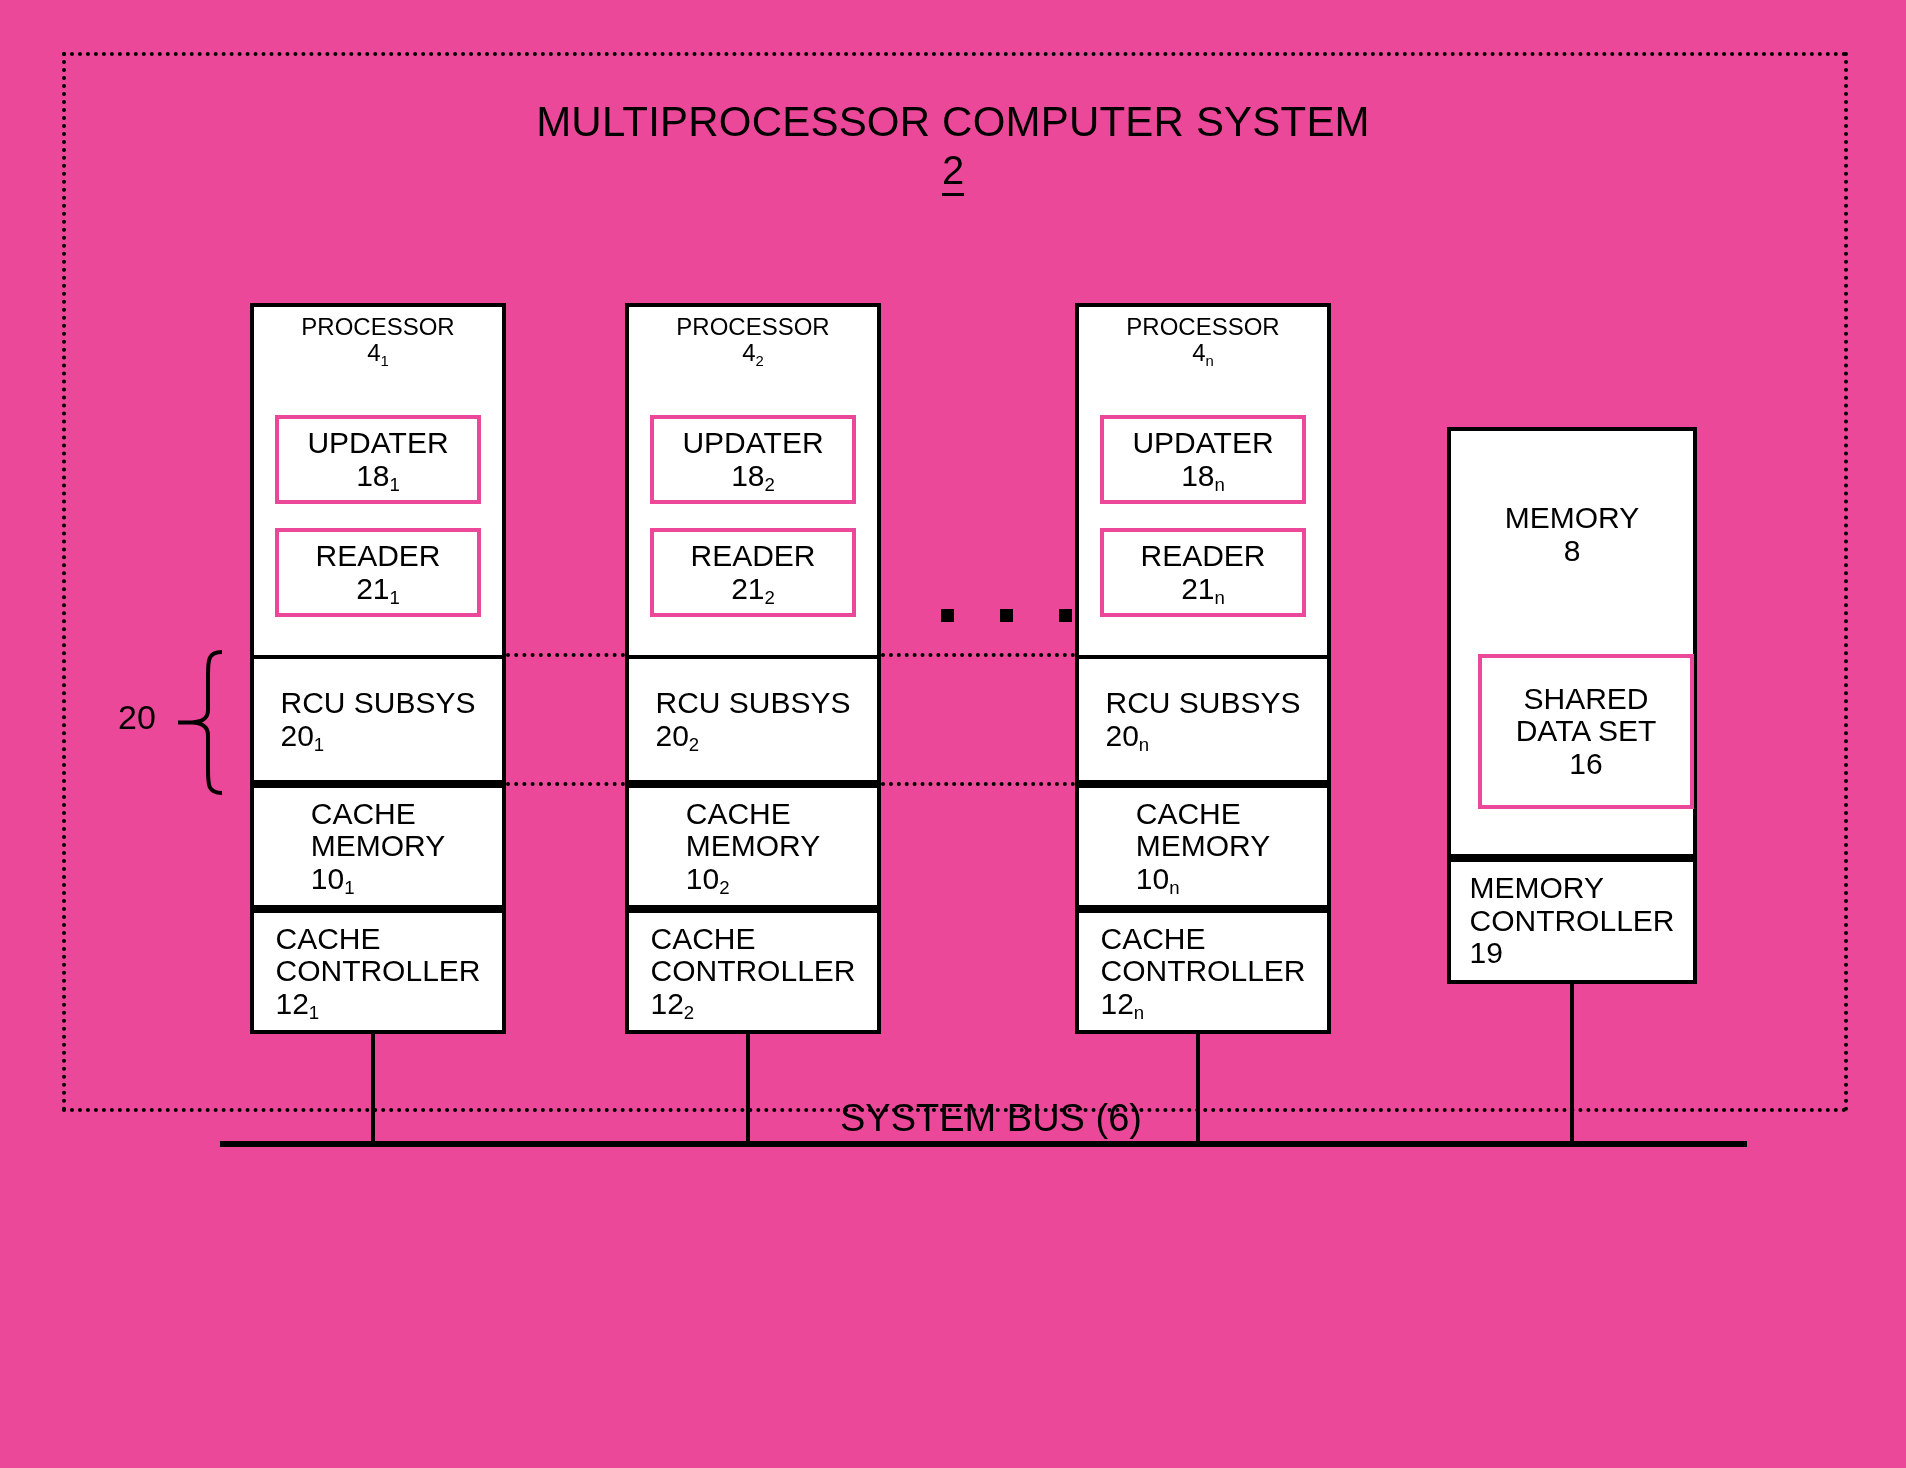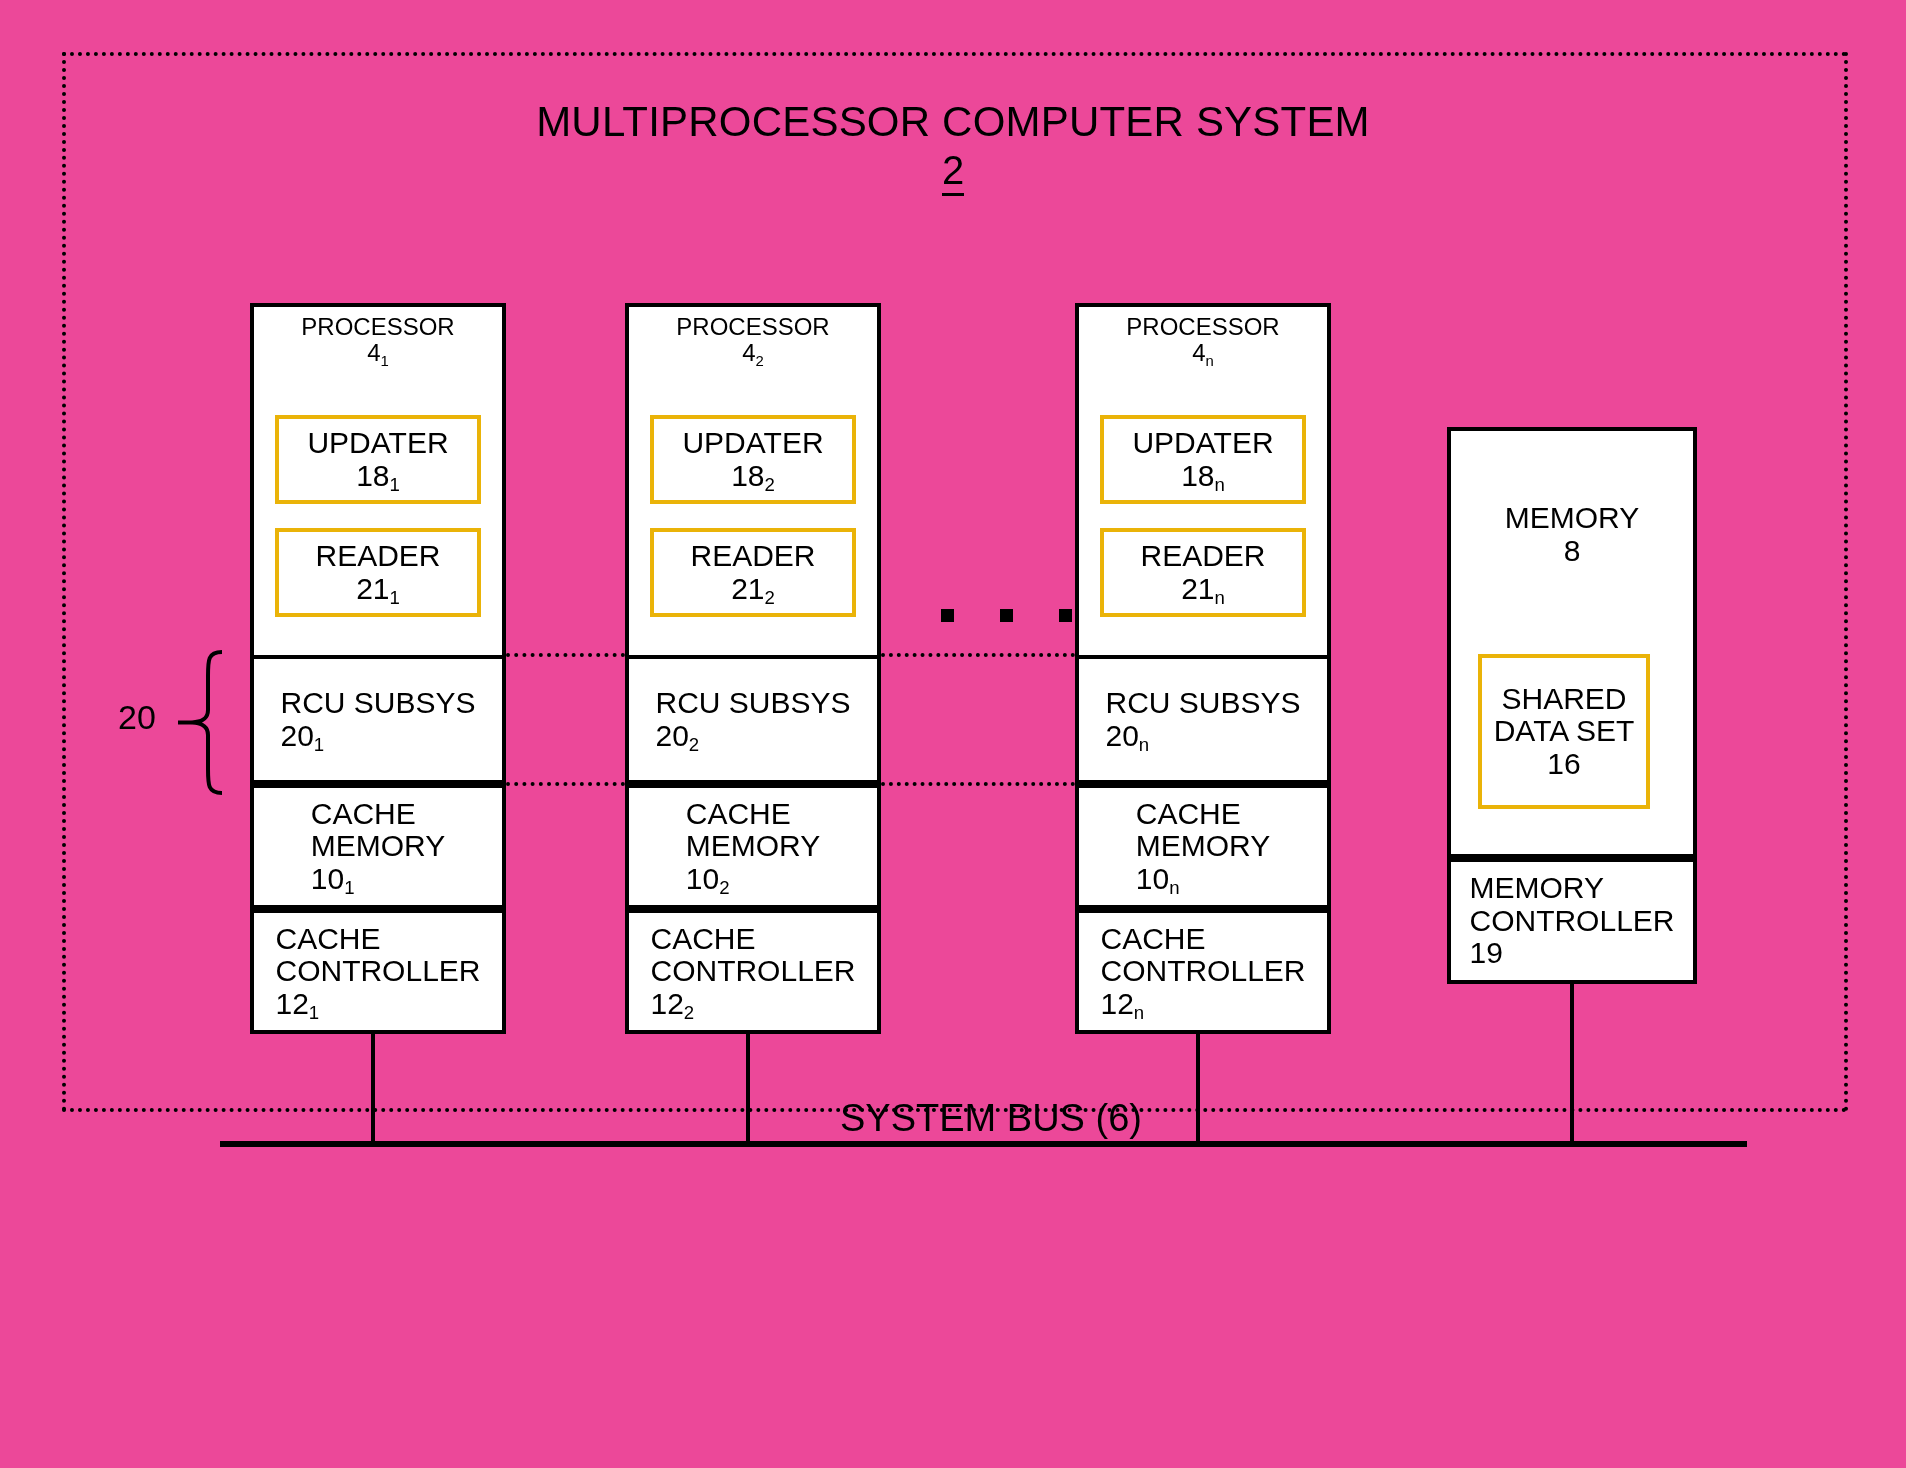--- a/index.html
+++ b/index.html
@@ -81,21 +81,21 @@
     right: 0;
     top: 7px;
     font-size: 24px;
     line-height: 1.1;
     white-space: nowrap;
   }
   
   .inner-box {
     position: absolute;
     box-sizing: border-box;
-    border: 4px solid #eab308;
+    border: 4px solid #ec4899;
     background: #fff;
     text-align: center;
     display: flex;
     flex-direction: column;
     justify-content: center;
   }
   .inner-box .box-label { font-size: 30px; }
 
   
   .seg {
@@ -299,21 +299,21 @@
       <line x1="14" y1="72.5" x2="0" y2="72.5" stroke="#000" stroke-width="4"></line>
     </svg>
   </div>
 
   <div class="box" style="left:1447px; top:427px; width:250px; height:431px;">
     <div style="position:absolute; left:0; right:0; top:70px; font-size:30px; line-height:1.1;">
       <span>MEMORY</span><br>
       <span>8</span>
     </div>
   </div>
-  <div class="inner-box" style="left:1478px; top:654px; width:172px; height:155px;">
+  <div class="inner-box" style="left:1478px; top:654px; width:216px; height:155px;">
     <div class="box-label">
       <span>SHARED</span>
       <span class="l2">DATA SET</span>
       <span class="l2">16</span>
     </div>
   </div>
   <div class="seg" style="left:1447px; top:858px; width:250px; height:126px;">
     <div class="box-label">
       <span>MEMORY</span>
       <span class="l2">CONTROLLER</span>

